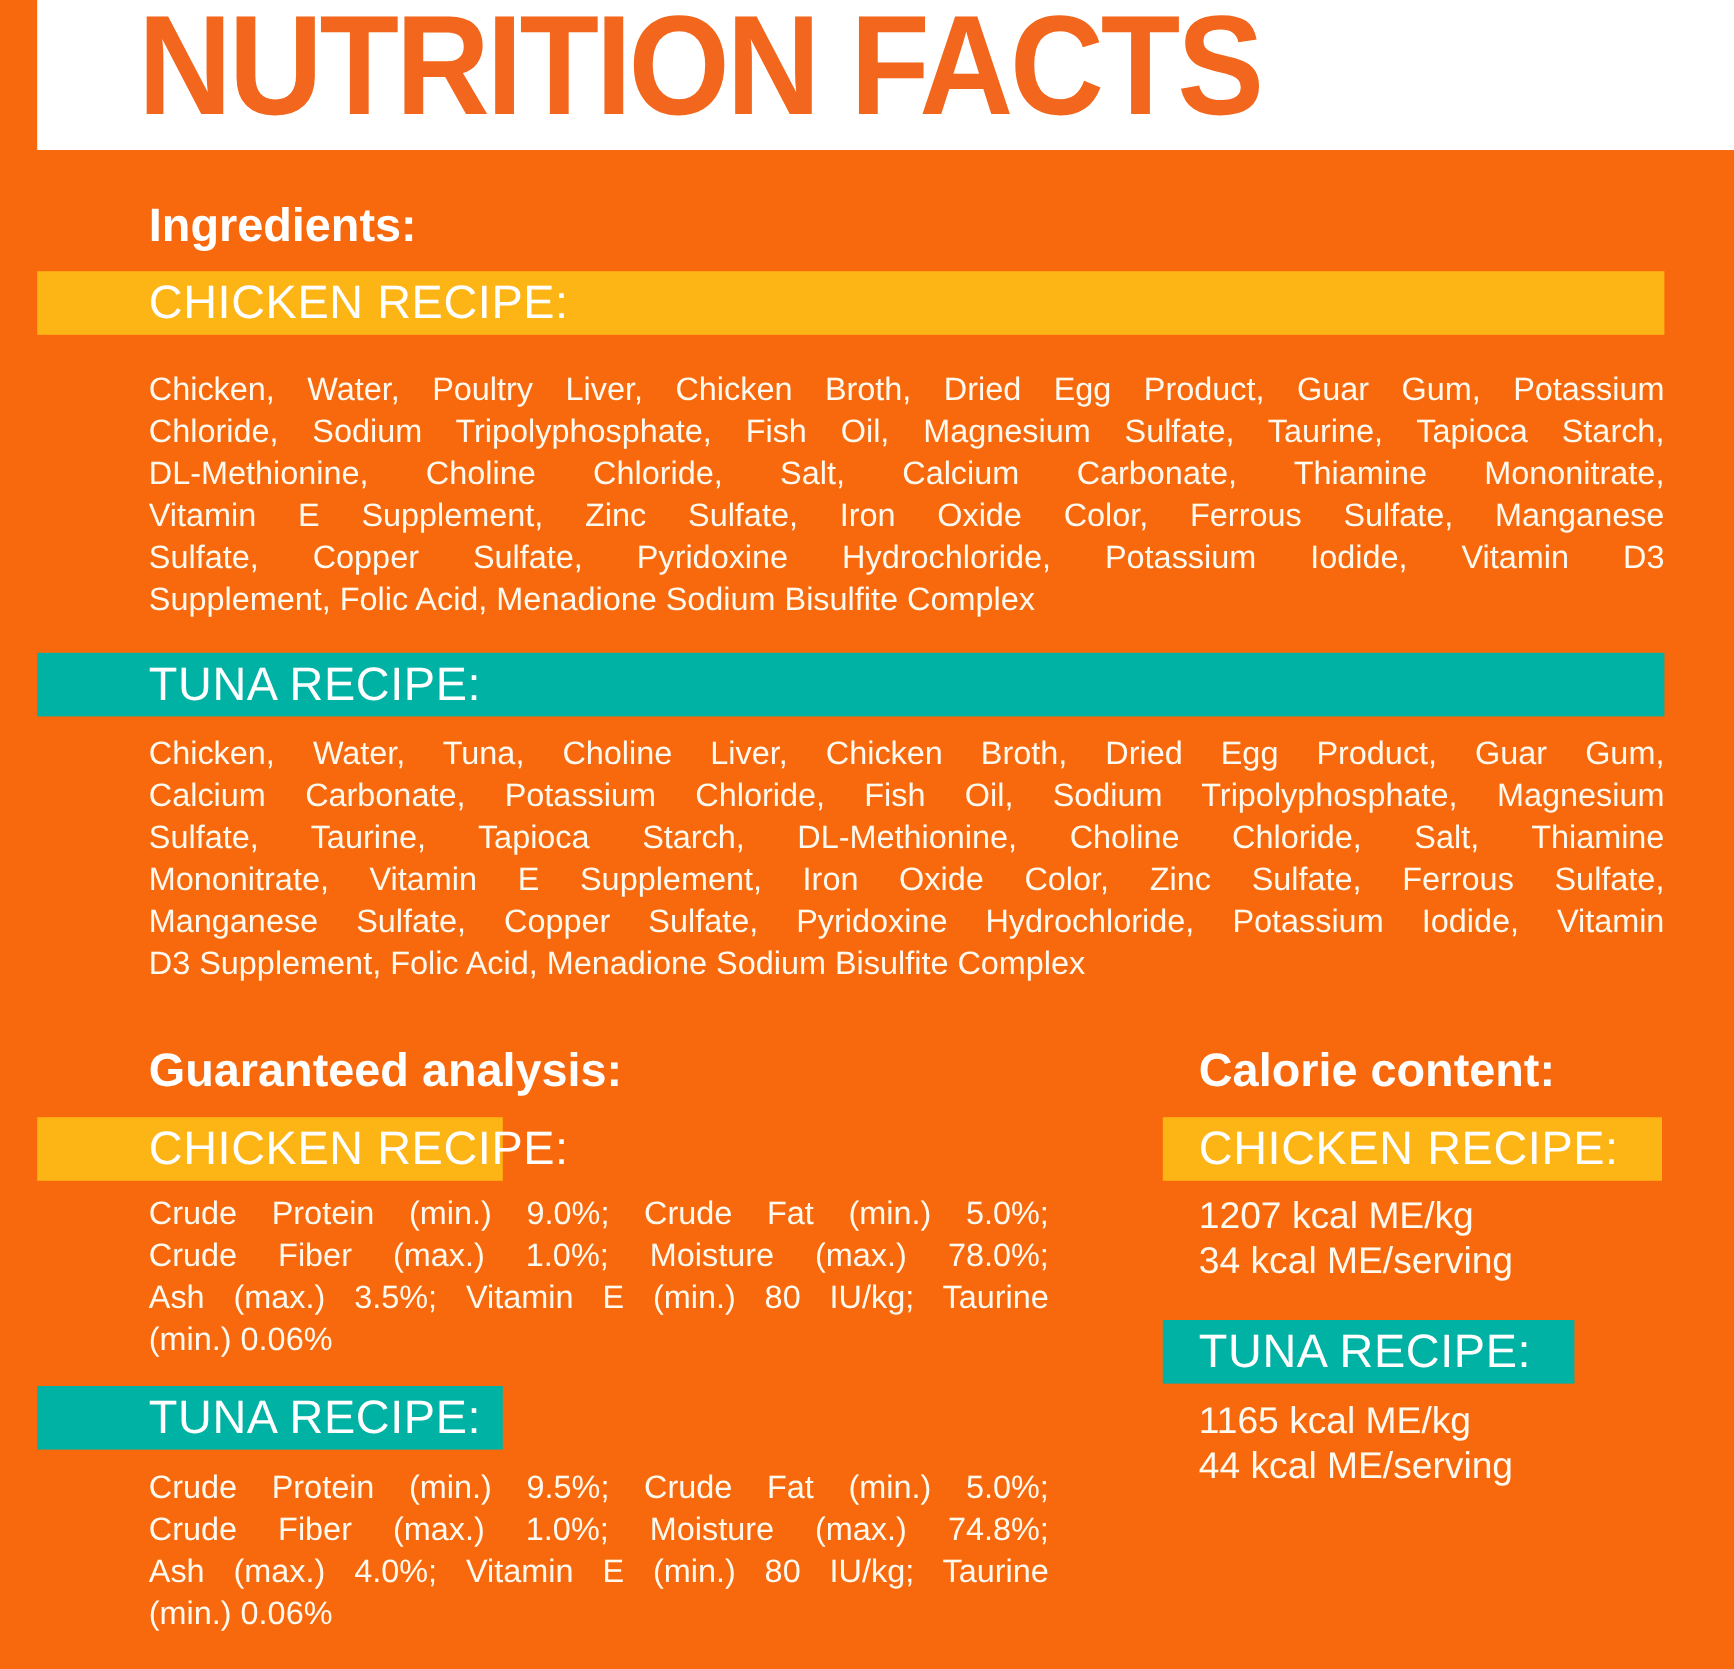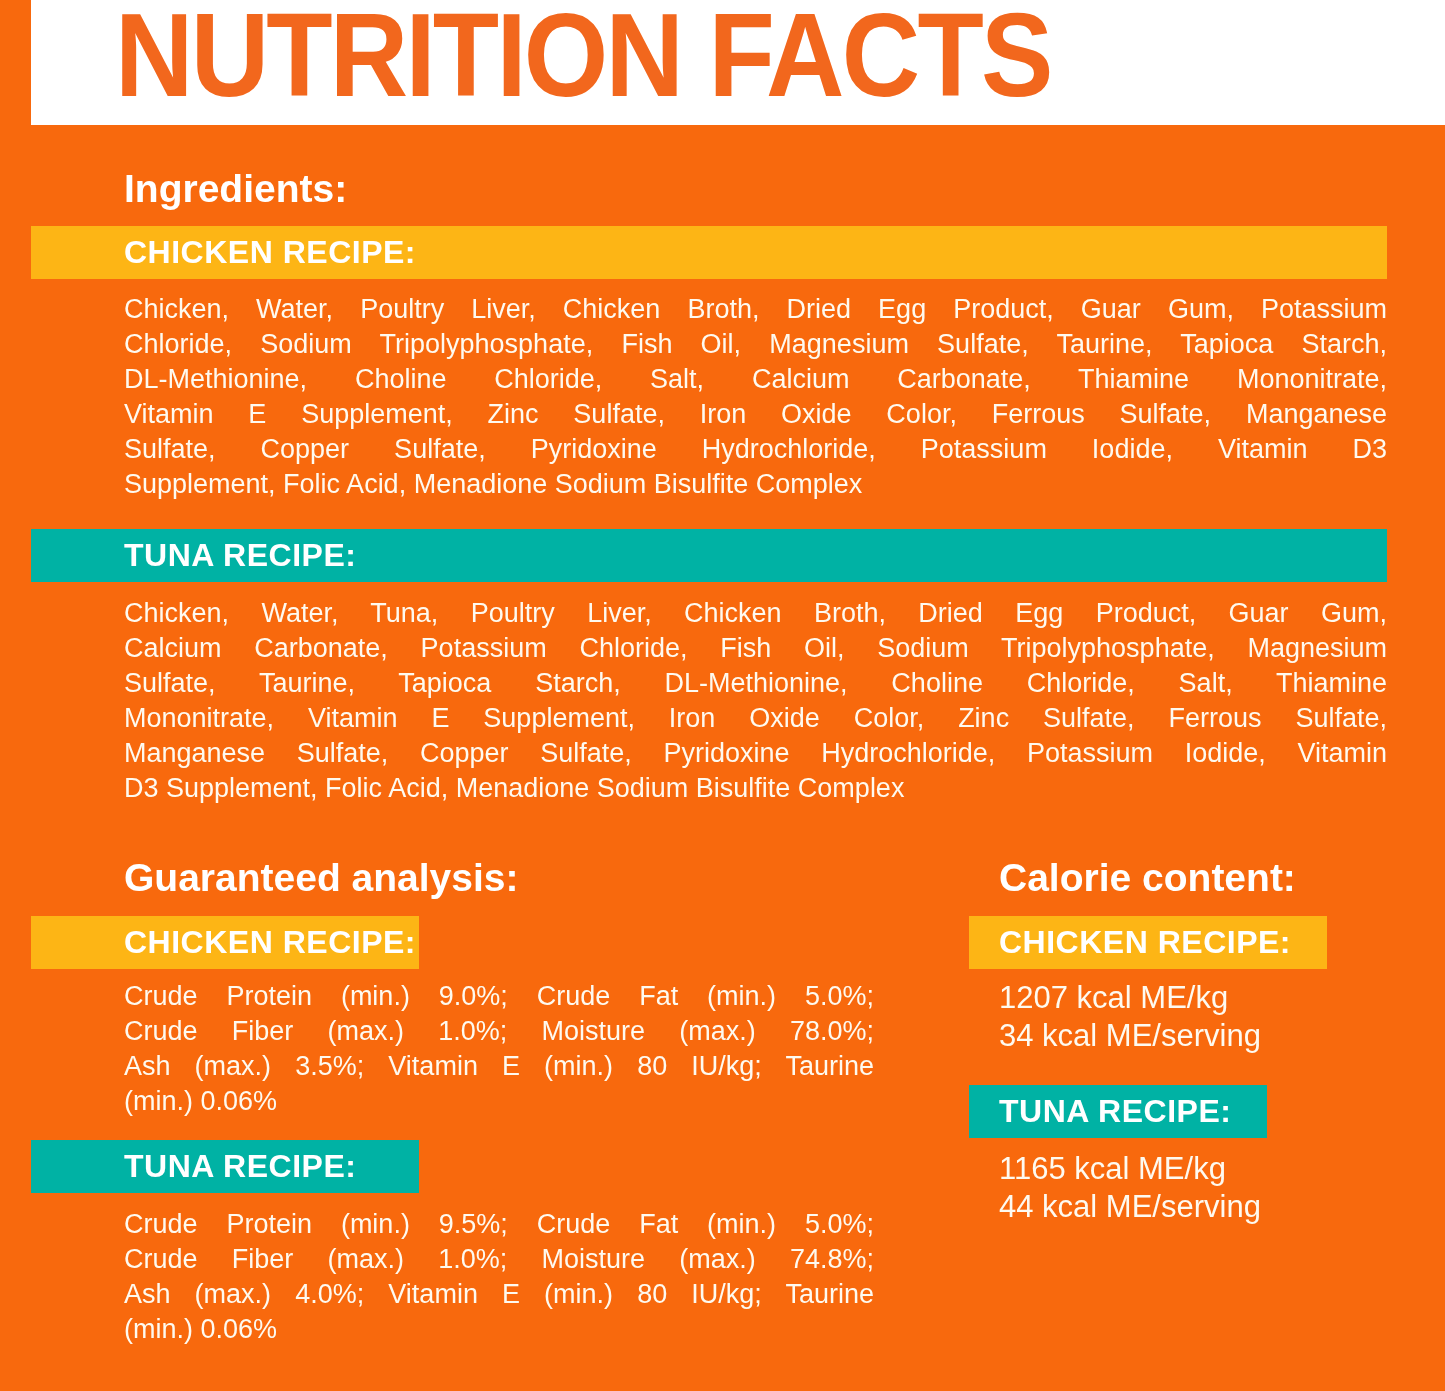--- a/index.html
+++ b/index.html
@@ -28,34 +28,34 @@
   h2{margin:0;color:var(--white);font-size:39px;font-weight:bold;line-height:55px;}
   .indent{margin-left:93px;}
 
   
   .band{height:53px;display:flex;align-items:center;box-sizing:border-box;}
   .band-yellow{background:var(--yellow);}
   .band-teal{background:var(--teal);}
   .band-full{width:1356px;}
   .band-left{width:388px;}
   .band-fit{display:inline-flex;padding-right:36px;}
-  .band-label{color:var(--white);font-size:32px;font-weight:bold;letter-spacing:0.5px;white-space:nowrap;}
+  .band-label{color:var(--white);font-size:39px;font-weight:normal;letter-spacing:0.5px;white-space:nowrap;}
   .band-full .band-label,.band-left .band-label{margin-left:93px;}
   .band-fit .band-label{margin-left:30px;}
 
   
   .para{color:var(--cream);font-size:27px;line-height:35px;}
   .para .line{text-align:justify;text-align-last:justify;}
   .para .line:last-child{text-align-last:left;}
   .para-wide{margin-left:93px;width:1263px;}
   .para-col{margin-left:93px;width:750px;}
 
   
   .mt-band1{margin-top:10px;}
-  .mt-para1{margin-top:13px;}
+  .mt-para1{margin-top:28px;}
   .mt-band2{margin-top:27px;}
   .mt-para2{margin-top:14px;}
 
   .columns{display:flex;margin-top:44px;}
   .col-left{width:938px;box-sizing:border-box;}
   .col-right{width:507px;box-sizing:border-box;}
   .col-right h2{margin-left:30px;}
   .col-left .band-yellow{margin-top:11px;}
   .col-left .para-col{margin-top:10px;}
   .col-left .band-teal{margin-top:21px;}
@@ -89,21 +89,21 @@
           <div class="line">DL-Methionine, Choline Chloride, Salt, Calcium Carbonate, Thiamine Mononitrate,</div>
           <div class="line">Vitamin E Supplement, Zinc Sulfate, Iron Oxide Color, Ferrous Sulfate, Manganese</div>
           <div class="line">Sulfate, Copper Sulfate, Pyridoxine Hydrochloride, Potassium Iodide, Vitamin D3</div>
           <div class="line">Supplement, Folic Acid, Menadione Sodium Bisulfite Complex</div>
         </div>
 
       <div class="band band-teal band-full mt-band2">
         <span class="band-label">TUNA RECIPE:</span>
       </div>
       <div class="para para-wide mt-para2">
-          <div class="line">Chicken, Water, Tuna, Poultry Liver, Chicken Broth, Dried Egg Product, Guar Gum,</div>
+          <div class="line">Chicken, Water, Tuna, Choline Liver, Chicken Broth, Dried Egg Product, Guar Gum,</div>
           <div class="line">Calcium Carbonate, Potassium Chloride, Fish Oil, Sodium Tripolyphosphate, Magnesium</div>
           <div class="line">Sulfate, Taurine, Tapioca Starch, DL-Methionine, Choline Chloride, Salt, Thiamine</div>
           <div class="line">Mononitrate, Vitamin E Supplement, Iron Oxide Color, Zinc Sulfate, Ferrous Sulfate,</div>
           <div class="line">Manganese Sulfate, Copper Sulfate, Pyridoxine Hydrochloride, Potassium Iodide, Vitamin</div>
           <div class="line">D3 Supplement, Folic Acid, Menadione Sodium Bisulfite Complex</div>
         </div>
     </section>
 
     <div class="columns">
 

